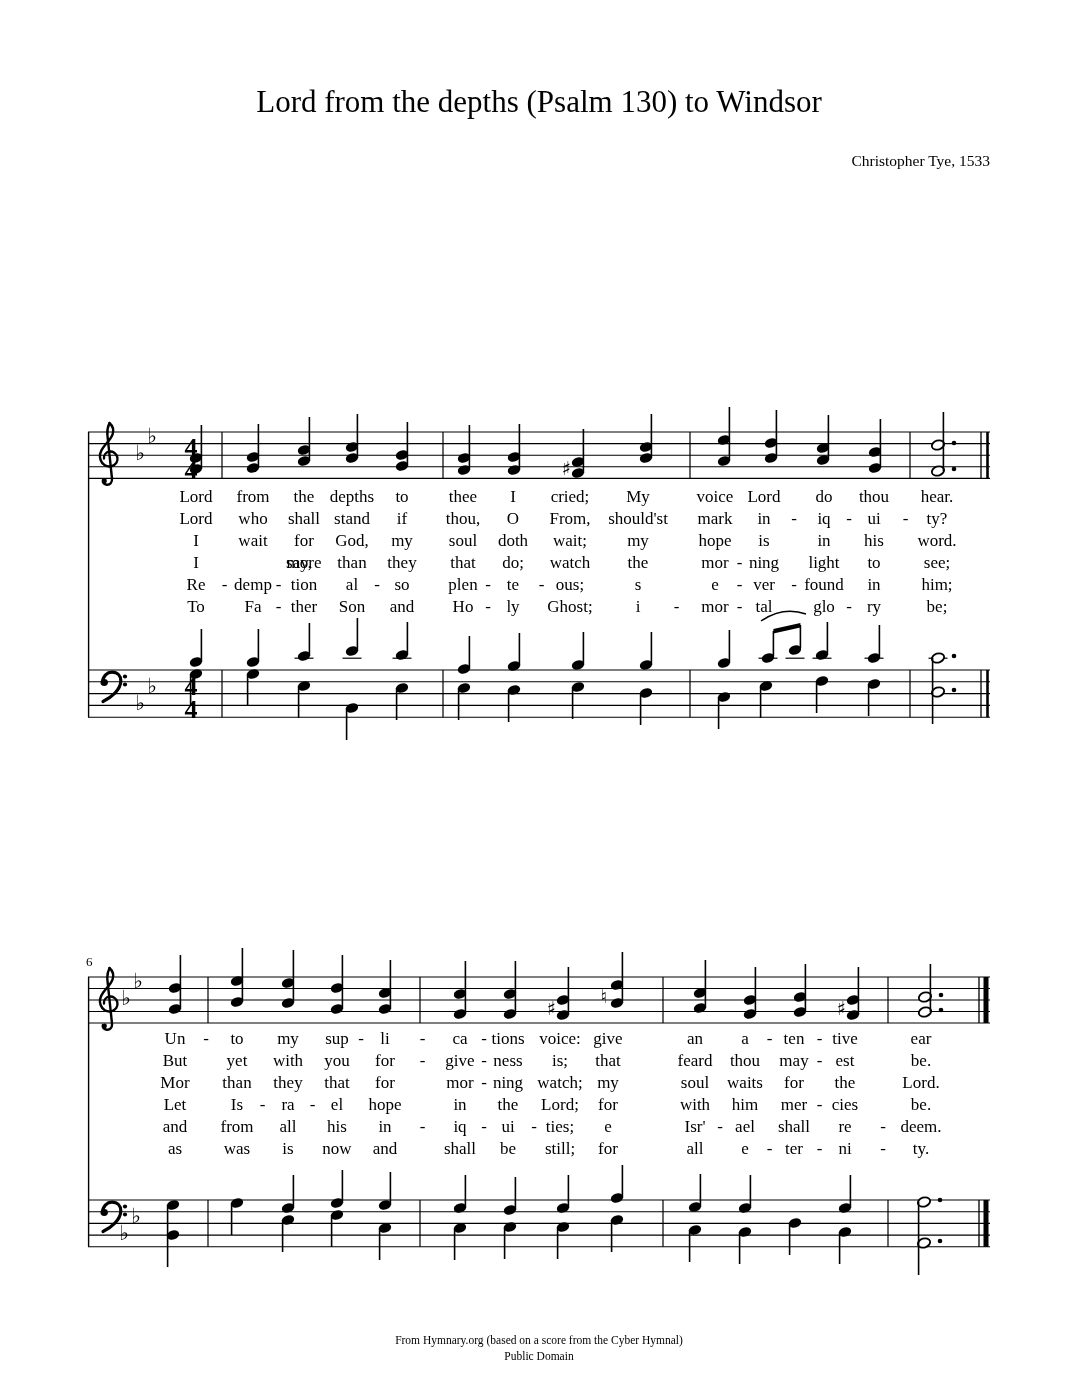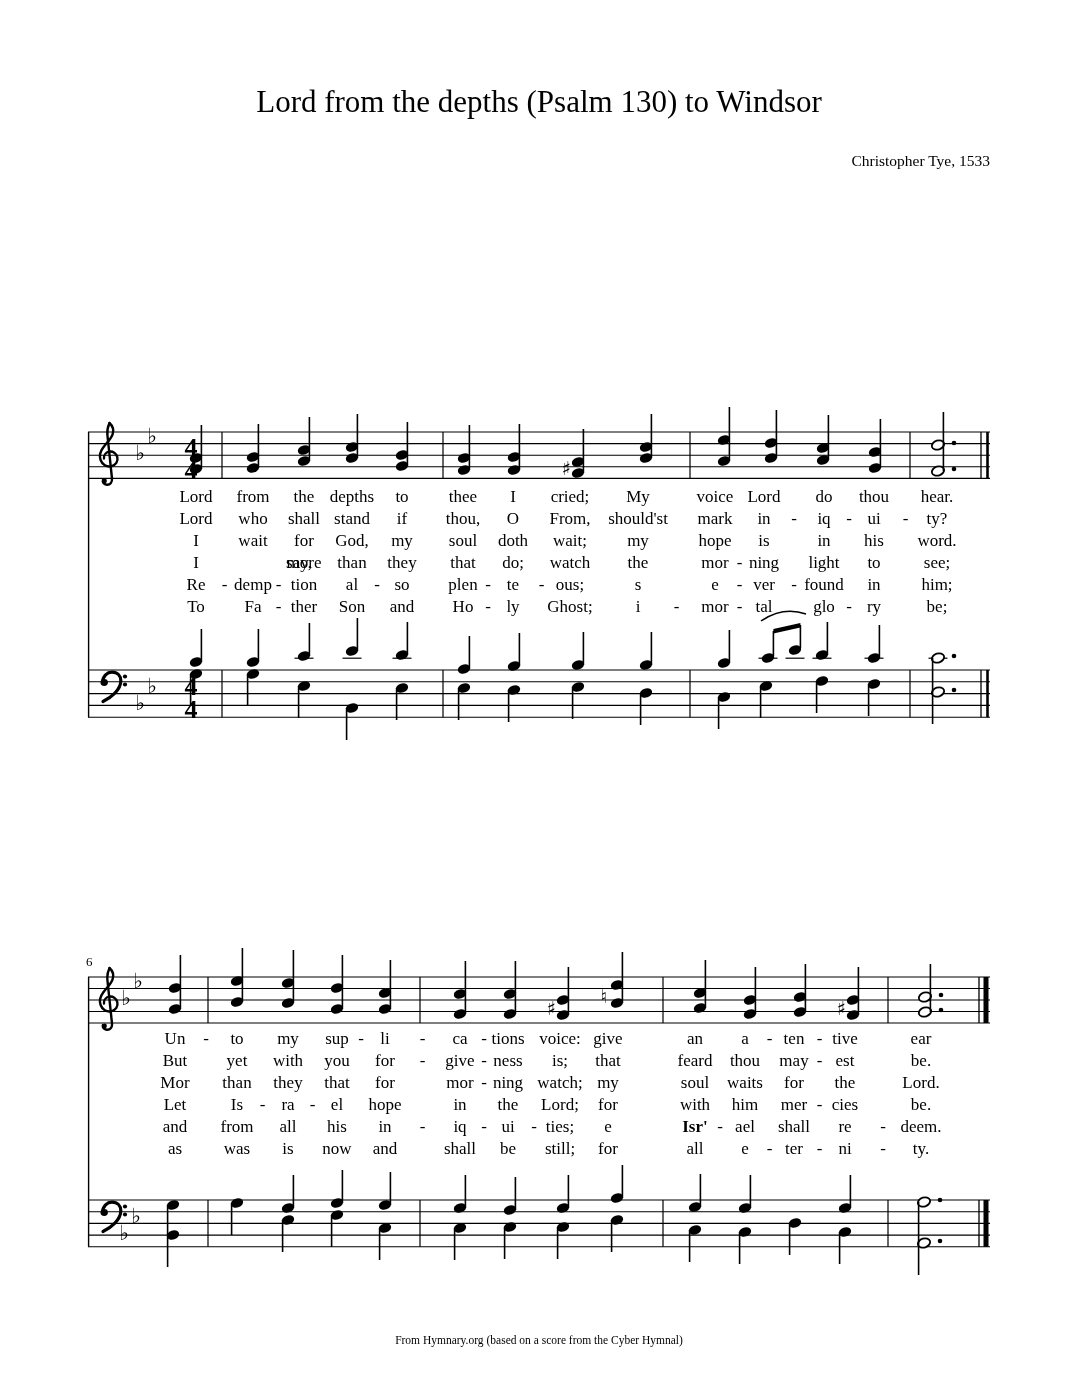--- a/index.html
+++ b/index.html
@@ -503,21 +503,21 @@
       <span class="syl" style="left: 819.5px; top: 1095px;">-</span>
       <span class="syl" style="left: 175px; top: 1117px;">and</span>
       <span class="syl" style="left: 237px; top: 1117px;">from</span>
       <span class="syl" style="left: 288px; top: 1117px;">all</span>
       <span class="syl" style="left: 337px; top: 1117px;">his</span>
       <span class="syl" style="left: 385px; top: 1117px;">in</span>
       <span class="syl" style="left: 460px; top: 1117px;">iq</span>
       <span class="syl" style="left: 508px; top: 1117px;">ui</span>
       <span class="syl" style="left: 560px; top: 1117px;">ties;</span>
       <span class="syl" style="left: 608px; top: 1117px;">e</span>
-      <span class="syl" style="left: 695px; top: 1117px; font-weight: bold;">Isr'</span>
+      <span class="syl" style="left: 695px; top: 1117px;">Isr'</span>
       <span class="syl" style="left: 745px; top: 1117px;">ael</span>
       <span class="syl" style="left: 794px; top: 1117px;">shall</span>
       <span class="syl" style="left: 845px; top: 1117px;">re</span>
       <span class="syl" style="left: 921px; top: 1117px;">deem.</span>
       <span class="syl" style="left: 422.5px; top: 1117px;">-</span>
       <span class="syl" style="left: 484px; top: 1117px;">-</span>
       <span class="syl" style="left: 534px; top: 1117px;">-</span>
       <span class="syl" style="left: 720px; top: 1117px;">-</span>
       <span class="syl" style="left: 883px; top: 1117px;">-</span>
       <span class="syl" style="left: 175px; top: 1139px;">as</span>
@@ -533,13 +533,14 @@
       <span class="syl" style="left: 745px; top: 1139px;">e</span>
       <span class="syl" style="left: 794px; top: 1139px;">ter</span>
       <span class="syl" style="left: 845px; top: 1139px;">ni</span>
       <span class="syl" style="left: 921px; top: 1139px;">ty.</span>
       <span class="syl" style="left: 769.5px; top: 1139px;">-</span>
       <span class="syl" style="left: 819.5px; top: 1139px;">-</span>
       <span class="syl" style="left: 883px; top: 1139px;">-</span>
     </div>
 
   <div class="footer" style="top:1334px">From Hymnary.org (based on a score from the Cyber Hymnal)</div>
+  <div class="footer" style="top:1350px">Public Domain</div>
 </div>
 
 </body></html>

